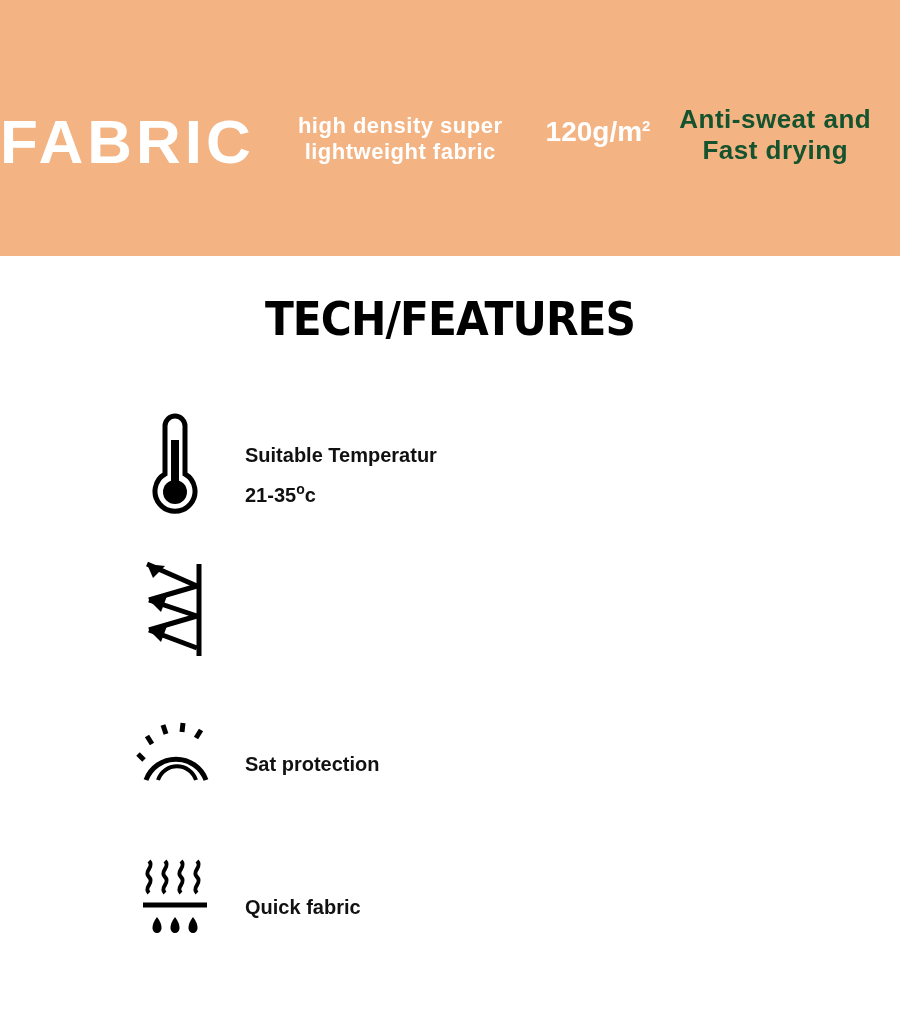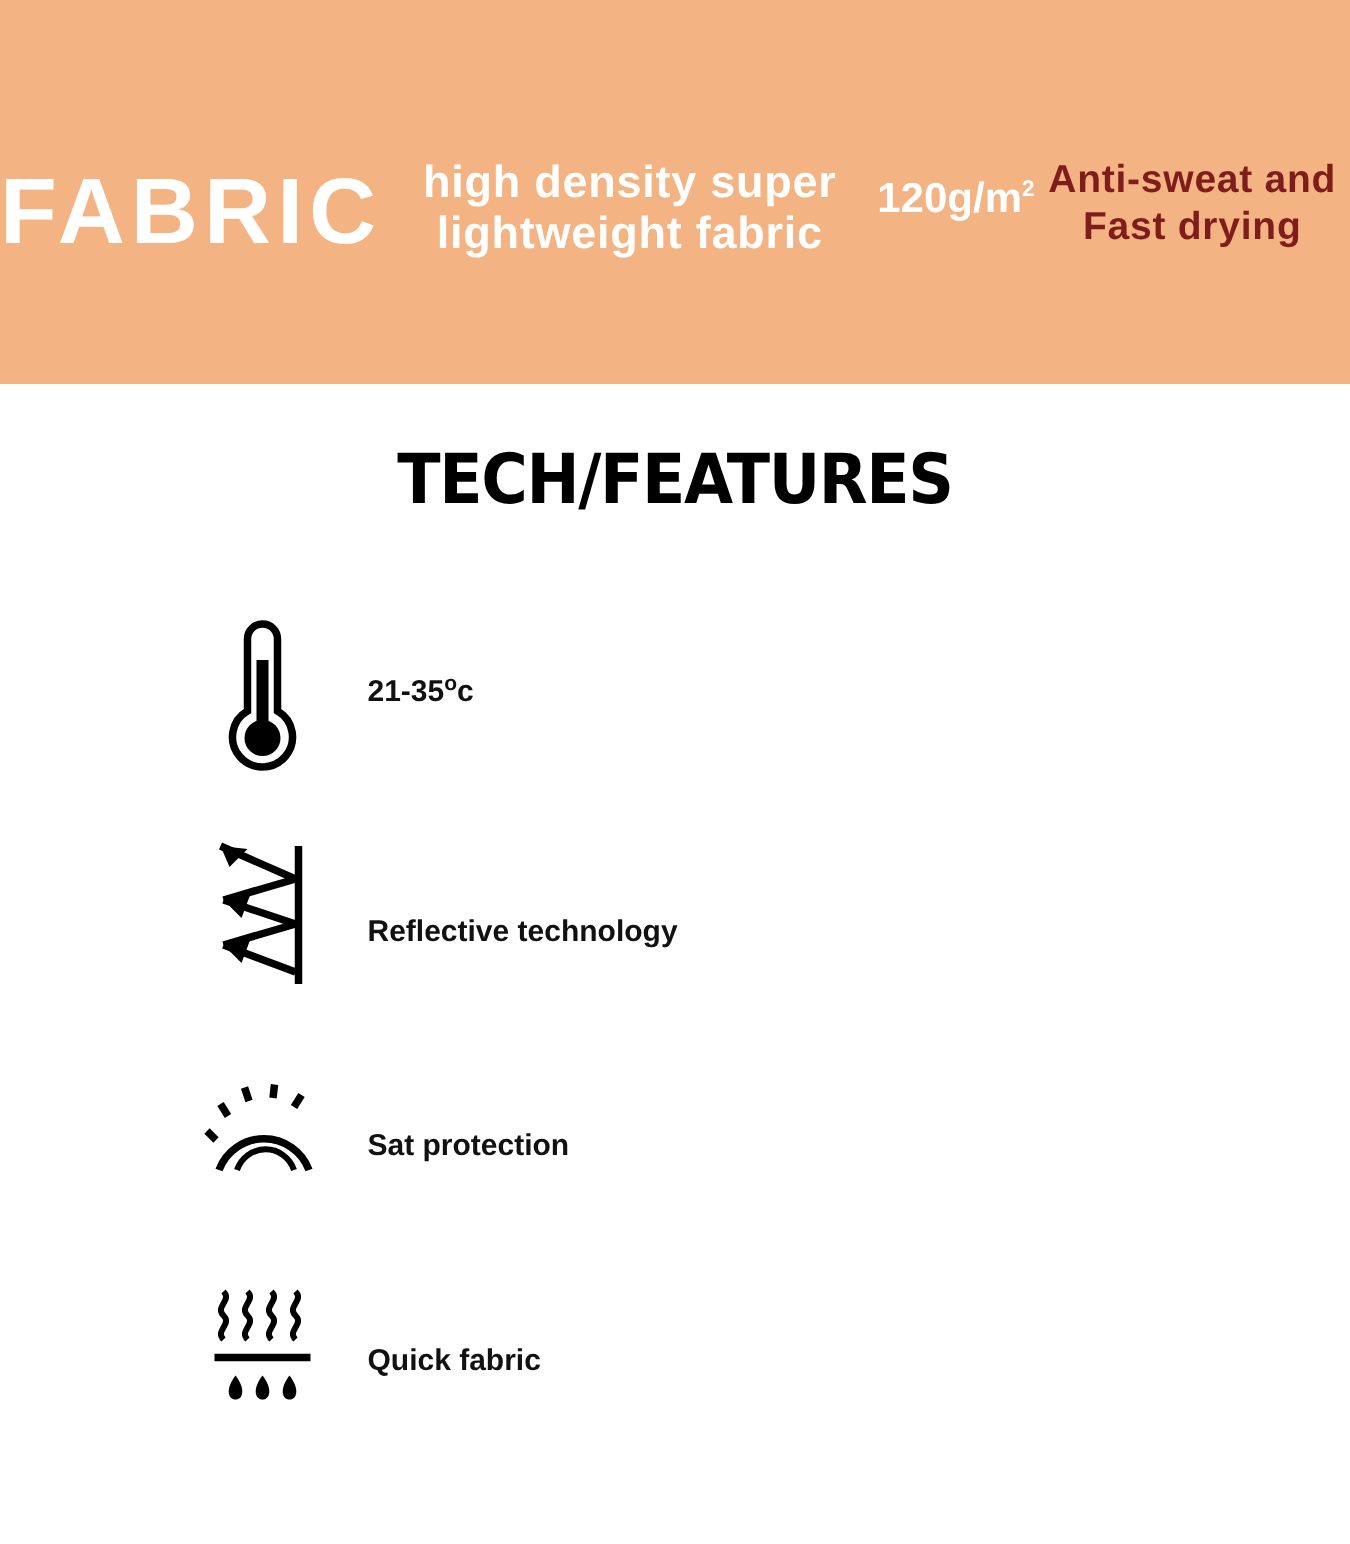--- a/index.html
+++ b/index.html
@@ -31,39 +31,39 @@
   .banner-title {
     color: #ffffff;
     font-size: 62px;
     font-weight: bold;
     letter-spacing: 4px;
     line-height: 1;
     margin-top: 28px;
   }
   .banner-sub1 {
     color: #ffffff;
-    font-size: 30px;
+    font-size: 22px;
     font-weight: bold;
     letter-spacing: 0.5px;
     margin-top: 22px;
     text-align: center;
   }
   .banner-weight {
     color: #ffffff;
     font-size: 28px;
     font-weight: bold;
     margin-top: 8px;
     text-align: center;
   }
   .banner-weight sup {
     font-size: 15px;
     vertical-align: super;
   }
   .banner-sub2 {
-    color: #7f1d1d;
+    color: #14532d;
     font-size: 26px;
     font-weight: bold;
     letter-spacing: 0.5px;
     margin-top: 14px;
     text-align: center;
   }
 
   
   .tech-heading {
     position: absolute;
@@ -135,20 +135,21 @@
 
     <div class="feature-row r1">
       <div class="feature-icon">
         <svg width="58" height="110" viewBox="0 0 58 110">
           <path d="M29 6 a10 10 0 0 1 10 10 v48 a20 20 0 1 1 -20 0 v-48 a10 10 0 0 1 10 -10 z" fill="none" stroke="#000" stroke-width="5"></path>
           <circle cx="29" cy="82" r="12" fill="#000"></circle>
           <rect x="25" y="30" width="8" height="48" fill="#000"></rect>
         </svg>
       </div>
       <div class="feature-text">
+        <span>Suitable Temperatur</span>
         <span class="line2"><span>21-35</span><span class="deg">o</span><span>c</span></span>
       </div>
     </div>
 
     <div class="feature-row r2">
       <div class="feature-icon">
         <svg width="72" height="100" viewBox="0 0 72 100">
           <line x1="60" y1="4" x2="60" y2="96" stroke="#000" stroke-width="5"></line>
           <g stroke="#000" stroke-width="5" fill="none">
             <path d="M8 4 L58 26"></path>
@@ -157,21 +158,20 @@
             <path d="M58 56 L10 70"></path>
             <path d="M10 70 L58 88"></path>
           </g>
           <g fill="#000">
             <polygon points="8,4 26,6 14,18"></polygon>
             <polygon points="10,40 28,36 22,52"></polygon>
             <polygon points="10,70 28,66 22,82"></polygon>
           </g>
         </svg>
       </div>
-      <div class="feature-text">Reflective technology</div>
     </div>
 
     <div class="feature-row r3">
       <div class="feature-icon">
         <svg width="78" height="90" viewBox="0 0 78 90">
           <path d="M10 70 A32 32 0 0 1 70 70" fill="none" stroke="#000" stroke-width="5"></path>
           <path d="M22 70 A20 20 0 0 1 60 70" fill="none" stroke="#000" stroke-width="4"></path>
           <g stroke="#000" stroke-width="5" stroke-linecap="butt">
             <line x1="8" y1="50" x2="2" y2="44"></line>
             <line x1="16" y1="34" x2="11" y2="26"></line>

